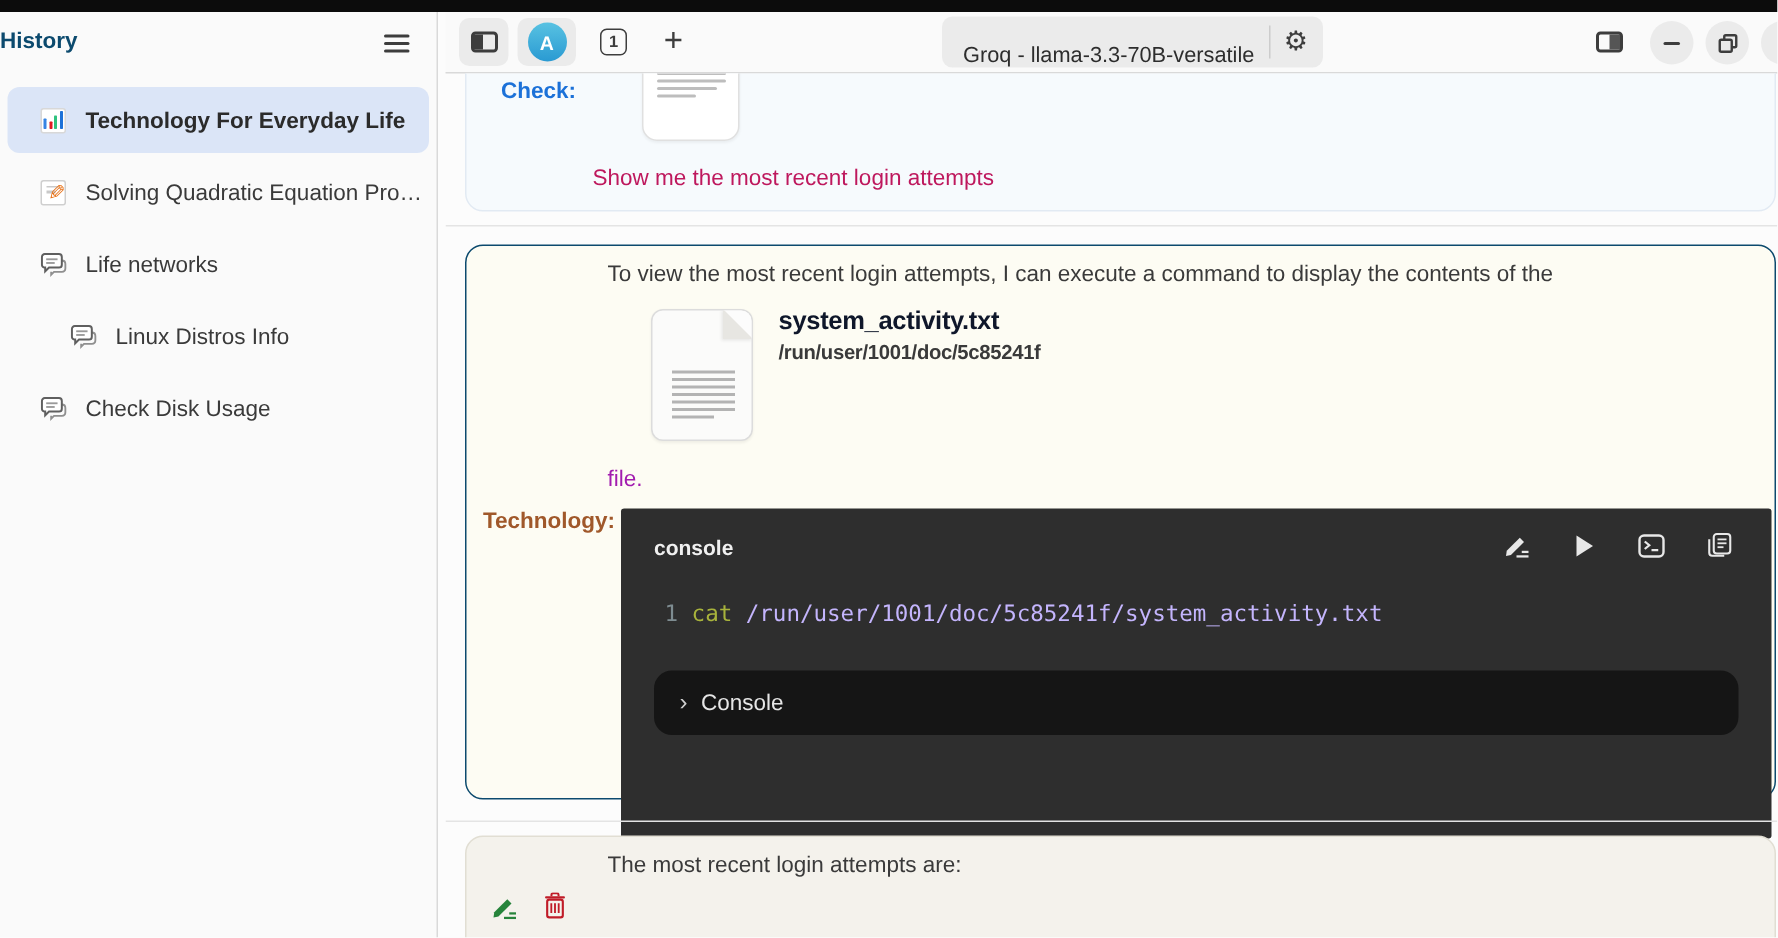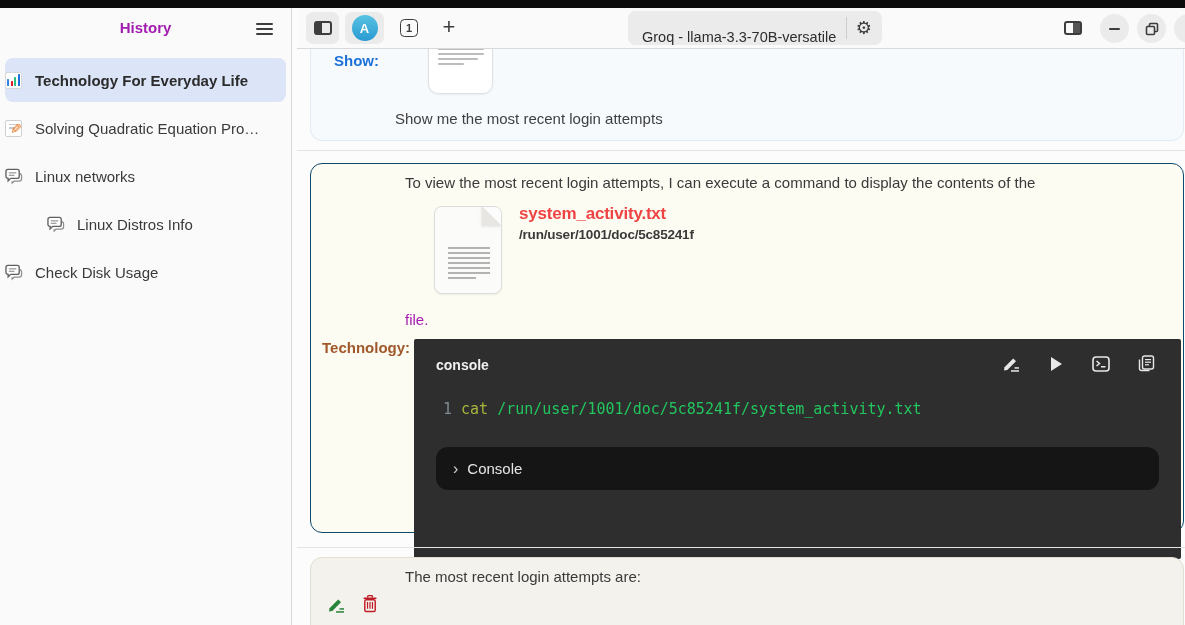--- a/index.html
+++ b/index.html
@@ -11,30 +11,30 @@
   }
   .top-black { position:absolute; left:0; top:0; width:1185px; height:8px; background:#0c0c0c; }
 
   
   .sidebar {
     position:absolute; left:0; top:8px; width:292px; height:617px;
     background:#fafafa; border-right:1px solid #d9d9d9;
   }
   .sidebar-header { position:relative; height:42px; }
   .sidebar-title {
-    position:absolute; left:0; right:0; top:11px; text-align:center;
-    font-size:15px; font-weight:700; color:#a21caf;
+    position:absolute; left:0; right:0; top:11px; text-align:left;
+    font-size:15px; font-weight:700; color:#0c4a6e;
   }
   .hamburger { position:absolute; right:12px; top:12px; width:30px; height:20px; cursor:pointer; }
   .hamburger span { display:block; width:17px; height:2px; background:#3d3d3d; margin:3px auto; border-radius:1px; }
 
   .side-items { position:absolute; left:5px; right:5px; top:50px; }
   .side-item {
     height:44px; margin-bottom:4px; border-radius:8px;
-    display:flex; align-items:center; gap:13px; 
+    display:flex; align-items:center; gap:13px; padding-left:22px;
     font-size:15px; color:#3a3a3a; cursor:pointer;
   }
   .side-item.selected { background:#dbe5f7; font-weight:700; color:#2b2b2b; }
   .side-item.indent { padding-left:42px; }
 
   .icon-box { position:relative; width:17px; height:17px; flex:0 0 auto; }
   .chart-icon { background:#ffffff; border:1px solid #d8d8d8; border-radius:2px;
     display:flex; align-items:flex-end; justify-content:center; gap:1.5px; padding:2px 1px; }
   .chart-icon i { display:block; width:2.5px; border-radius:.5px; }
   .note-icon { background:#ffffff; border:1px solid #cfcfcf; border-radius:2px; }
@@ -83,47 +83,47 @@
 
   
   .chat { position:absolute; left:297px; top:49px; width:888px; height:576px; overflow:hidden; }
   .card { position:absolute; border-radius:12px; }
   .user-card { left:13px; top:-110px; width:874px; height:202px;
     background:#f6fafd; border:1px solid #e2eaf3; }
   .user-label { position:absolute; left:23px; top:112px; font-size:15px; font-weight:700; color:#1c71d8; }
   .doc-thumb { position:absolute; left:117px; top:88px; width:65px; height:66px;
     background:#ffffff; border:1px solid #e0e0e0; border-radius:10px; box-shadow:0 1px 2px rgba(0,0,0,.05); }
   .doc-thumb .ln { position:absolute; left:9px; height:2px; background:#bdbdbd; border-radius:1px; }
-  .user-text { position:absolute; left:84px; top:170px; font-size:15px; color:#404040; }
+  .user-text { position:absolute; left:84px; top:170px; font-size:15px; color:#be185d; }
 
   .hsep { position:absolute; left:0; width:888px; height:1px; background:#e4e4e4; }
 
   .assistant-card { left:13px; top:114px; width:874px; height:370px;
     background:#fdfcf3; border:1px solid #0c4a6e; }
   .a-intro { position:absolute; left:94px; top:10px; width:660px; font-size:15px; color:#3a3a3a; }
   .attach-icon { position:absolute; left:123px; top:42px; width:68px; height:88px;
     background:#fbfbfa; border:1px solid #dcdcdc; border-radius:8px; overflow:hidden;
     box-shadow:0 1px 2px rgba(0,0,0,.06); }
   .attach-icon .fold { position:absolute; right:-1px; top:-1px; width:0; height:0;
     border-left:20px solid #e7e6e2; border-top:20px solid #fcfcfc; filter:drop-shadow(-1px 1px 1px rgba(0,0,0,.08)); }
   .attach-icon .ln { position:absolute; left:13px; height:2px; background:#b3b3b3; }
-  .attach-name { position:absolute; left:208px; top:40px; font-size:17px; font-weight:700; color:#ef4444; letter-spacing:-.2px; }
+  .attach-name { position:absolute; left:208px; top:40px; font-size:17px; font-weight:700; color:#0f172a; letter-spacing:-.2px; }
   .attach-path { position:absolute; left:208px; top:63px; font-size:13.5px; font-weight:700; color:#3a3a3a; letter-spacing:-.2px; }
   .a-outro { position:absolute; left:94px; top:147px; font-size:15px; color:#a21caf; }
   .assistant-label { position:absolute; left:11px; top:175px; font-size:15px; font-weight:700; color:#a0582a; }
 
   .console { position:absolute; left:103px; top:175px; width:767px; height:220px;
     background:#2e2e2e; border-radius:2px; }
   .console-title { position:absolute; left:22px; top:18px; font-size:14px; font-weight:600; color:#f0f0f0; }
   .console-tools { position:absolute; right:26px; top:16px; display:flex; gap:27px; }
   .console-tools .tool { width:18px; height:18px; cursor:pointer; }
   .code-line { position:absolute; left:29px; top:61px; font-family:"DejaVu Sans Mono", monospace; font-size:15px; white-space:pre; }
   .code-line .lno { color:#7e8c91; }
   .code-line .cmd { color:#a8b33c; }
-  .code-line .arg { color:#22c55e;text-align:center; }
+  .code-line .arg { color:#c4b5fd;text-align:center; }
   .console-inner { position:absolute; left:22px; top:108px; width:723px; height:43px;
     background:#151515; border-radius:12px; display:flex; align-items:center; padding-left:17px; gap:9px; cursor:pointer; }
   .console-inner .chev { color:#cfcfcf; font-size:16px; }
   .console-inner .lbl { color:#e6e6e6; font-size:15px; }
 
   .result-card { left:13px; top:508px; width:874px; height:120px;
     background:#f4f2ec; border:1px solid #e1ded3; }
   .result-lines { position:absolute; left:94px; top:10px; font-size:15px; color:#3a3a3a; line-height:18px; }
   .msg-tool { position:absolute; width:18px; height:18px; cursor:pointer; }
 </style>
@@ -164,21 +164,21 @@
 
     <div class="side-item">
       <span class="icon-box">
         <svg width="18" height="17" viewBox="0 0 19 17">
           <path d="M15 5.5 q2.5 0 2.5 2.5 v3 q0 2.5 -2.5 2.5 h-5.5 l-2 2 v-2" fill="none" stroke="#8f8f8f" stroke-width="1.3"></path>
           <path d="M3 1 h10 a2 2 0 0 1 2 2 v5.5 a2 2 0 0 1 -2 2 h-7 l-2.7 2.6 v-2.6 h-.3 a2 2 0 0 1 -2 -2 v-5.5 a2 2 0 0 1 2 -2 z" fill="#ffffff" stroke="#5f5f5f" stroke-width="1.4"></path>
           <rect x="4" y="4" width="8" height="1.3" fill="#9a9a9a"></rect>
             <rect x="4" y="6.6" width="6" height="1.3" fill="#9a9a9a"></rect>
         </svg>
       </span>
-      <span>Linux networks</span>
+      <span>Life networks</span>
     </div>
 
     <div class="side-item indent">
       <span class="icon-box">
         <svg width="18" height="17" viewBox="0 0 19 17">
           <path d="M15 5.5 q2.5 0 2.5 2.5 v3 q0 2.5 -2.5 2.5 h-5.5 l-2 2 v-2" fill="none" stroke="#8f8f8f" stroke-width="1.3"></path>
           <path d="M3 1 h10 a2 2 0 0 1 2 2 v5.5 a2 2 0 0 1 -2 2 h-7 l-2.7 2.6 v-2.6 h-.3 a2 2 0 0 1 -2 -2 v-5.5 a2 2 0 0 1 2 -2 z" fill="#ffffff" stroke="#5f5f5f" stroke-width="1.4"></path>
           <rect x="4" y="4" width="8" height="1.3" fill="#9a9a9a"></rect>
             <rect x="4" y="6.6" width="6" height="1.3" fill="#9a9a9a"></rect>
         </svg>
@@ -228,21 +228,21 @@
       <rect x="5.5" y="2.5" width="8" height="8" rx="1" fill="none" stroke="#3d3d3d" stroke-width="1.6"></rect>
       <rect x="2.5" y="5.5" width="8" height="8" rx="1" fill="#ebebeb" stroke="#3d3d3d" stroke-width="1.6"></rect>
     </svg>
   </div>
   <div class="circle-btn" style="left:877px;"></div>
 </div>
 
 <div class="chat">
 
   <div class="card user-card">
-    <div class="user-label">Show:</div>
+    <div class="user-label">Check:</div>
     <div class="doc-thumb">
 
       <span class="ln" style="top:19px;width:46px"></span>
       <span class="ln" style="top:24px;width:46px"></span>
       <span class="ln" style="top:29px;width:40px"></span>
       <span class="ln" style="top:34px;width:26px"></span>
     </div>
     <div class="user-text">Show me the most recent login attempts</div>
   </div>
 

